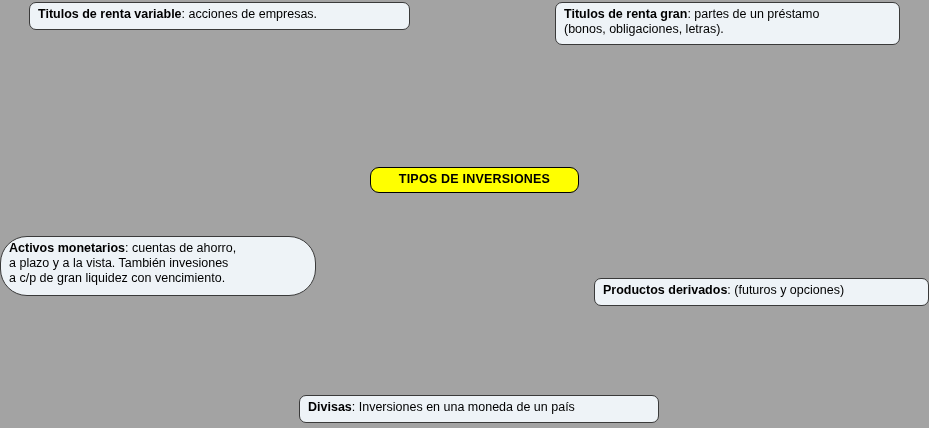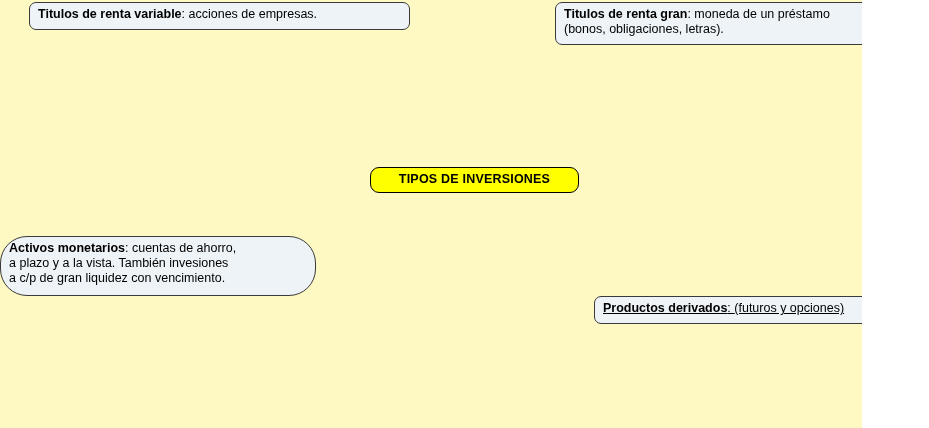--- a/index.html
+++ b/index.html
@@ -5,23 +5,23 @@
   html, body {
     margin: 0;
     padding: 0;
     background: #ffffff;
   }
   body {
     font-family: "Liberation Sans", sans-serif;
   }
   #canvas {
     position: relative;
-    width: 862px;
+    width: 929px;
     height: 428px;
-    background: #fef9c3;
+    background: #a3a3a3;
     overflow: hidden;
   }
   .node {
     position: absolute;
     box-sizing: border-box;
     border: 1px solid #3a3a3a;
     border-radius: 7px;
     background: #eef3f7;
     font-size: 12.5px;
     line-height: 15px;
@@ -39,35 +39,36 @@
     font-weight: bold;
     font-size: 12.5px;
     letter-spacing: 0.2px;
     text-align: center;
     padding: 4px 10px 5px 10px;
   }
   .n-renta-variable { left: 29px;  top: 2px;   width: 381px;  height: 28px; }
   .n-renta-fija     { left: 555px; top: 2px;   width: 345px;  height: 43px; }
   .n-center         { left: 370px; top: 167px; width: 209px;  height: 26px; }
   .n-activos        { left: 0px;   top: 236px; width: 316px;  height: 60px; border-radius: 27px; }
-  .n-derivados      { left: 594px; top: 296px; width: 335px;  height: 28px; text-decoration: underline; }
+  .n-derivados      { left: 594px; top: 278px; width: 335px;  height: 28px; }
   .n-divisas        { left: 299px; top: 395px; width: 360px;  height: 28px; }
 </style>
 </head>
 <body>
 
 <div id="canvas">
 
   <div class="node n-renta-variable"><b>Titulos de renta variable</b><span>: </span><span>acciones de empresas.</span></div>
 
-  <div class="node n-renta-fija"><b>Titulos de renta gran</b><span>: </span><span>moneda de un préstamo
+  <div class="node n-renta-fija"><b>Titulos de renta gran</b><span>: </span><span>partes de un préstamo
 (bonos, obligaciones, letras).</span></div>
 
   <div class="node node-center n-center"><span>TIPOS DE INVERSIONES</span></div>
 
   <div class="node n-activos"><b>Activos monetarios</b><span>: </span><span>cuentas de ahorro,
 a plazo y a la vista. También invesiones
 a c/p de gran liquidez con vencimiento.</span></div>
 
   <div class="node n-derivados"><b>Productos derivados</b><span>: </span><span>(futuros y opciones)</span></div>
 
+  <div class="node n-divisas"><b>Divisas</b><span>: </span><span>Inversiones en una moneda de un país</span></div>
 
 </div>
 
 </body></html>

